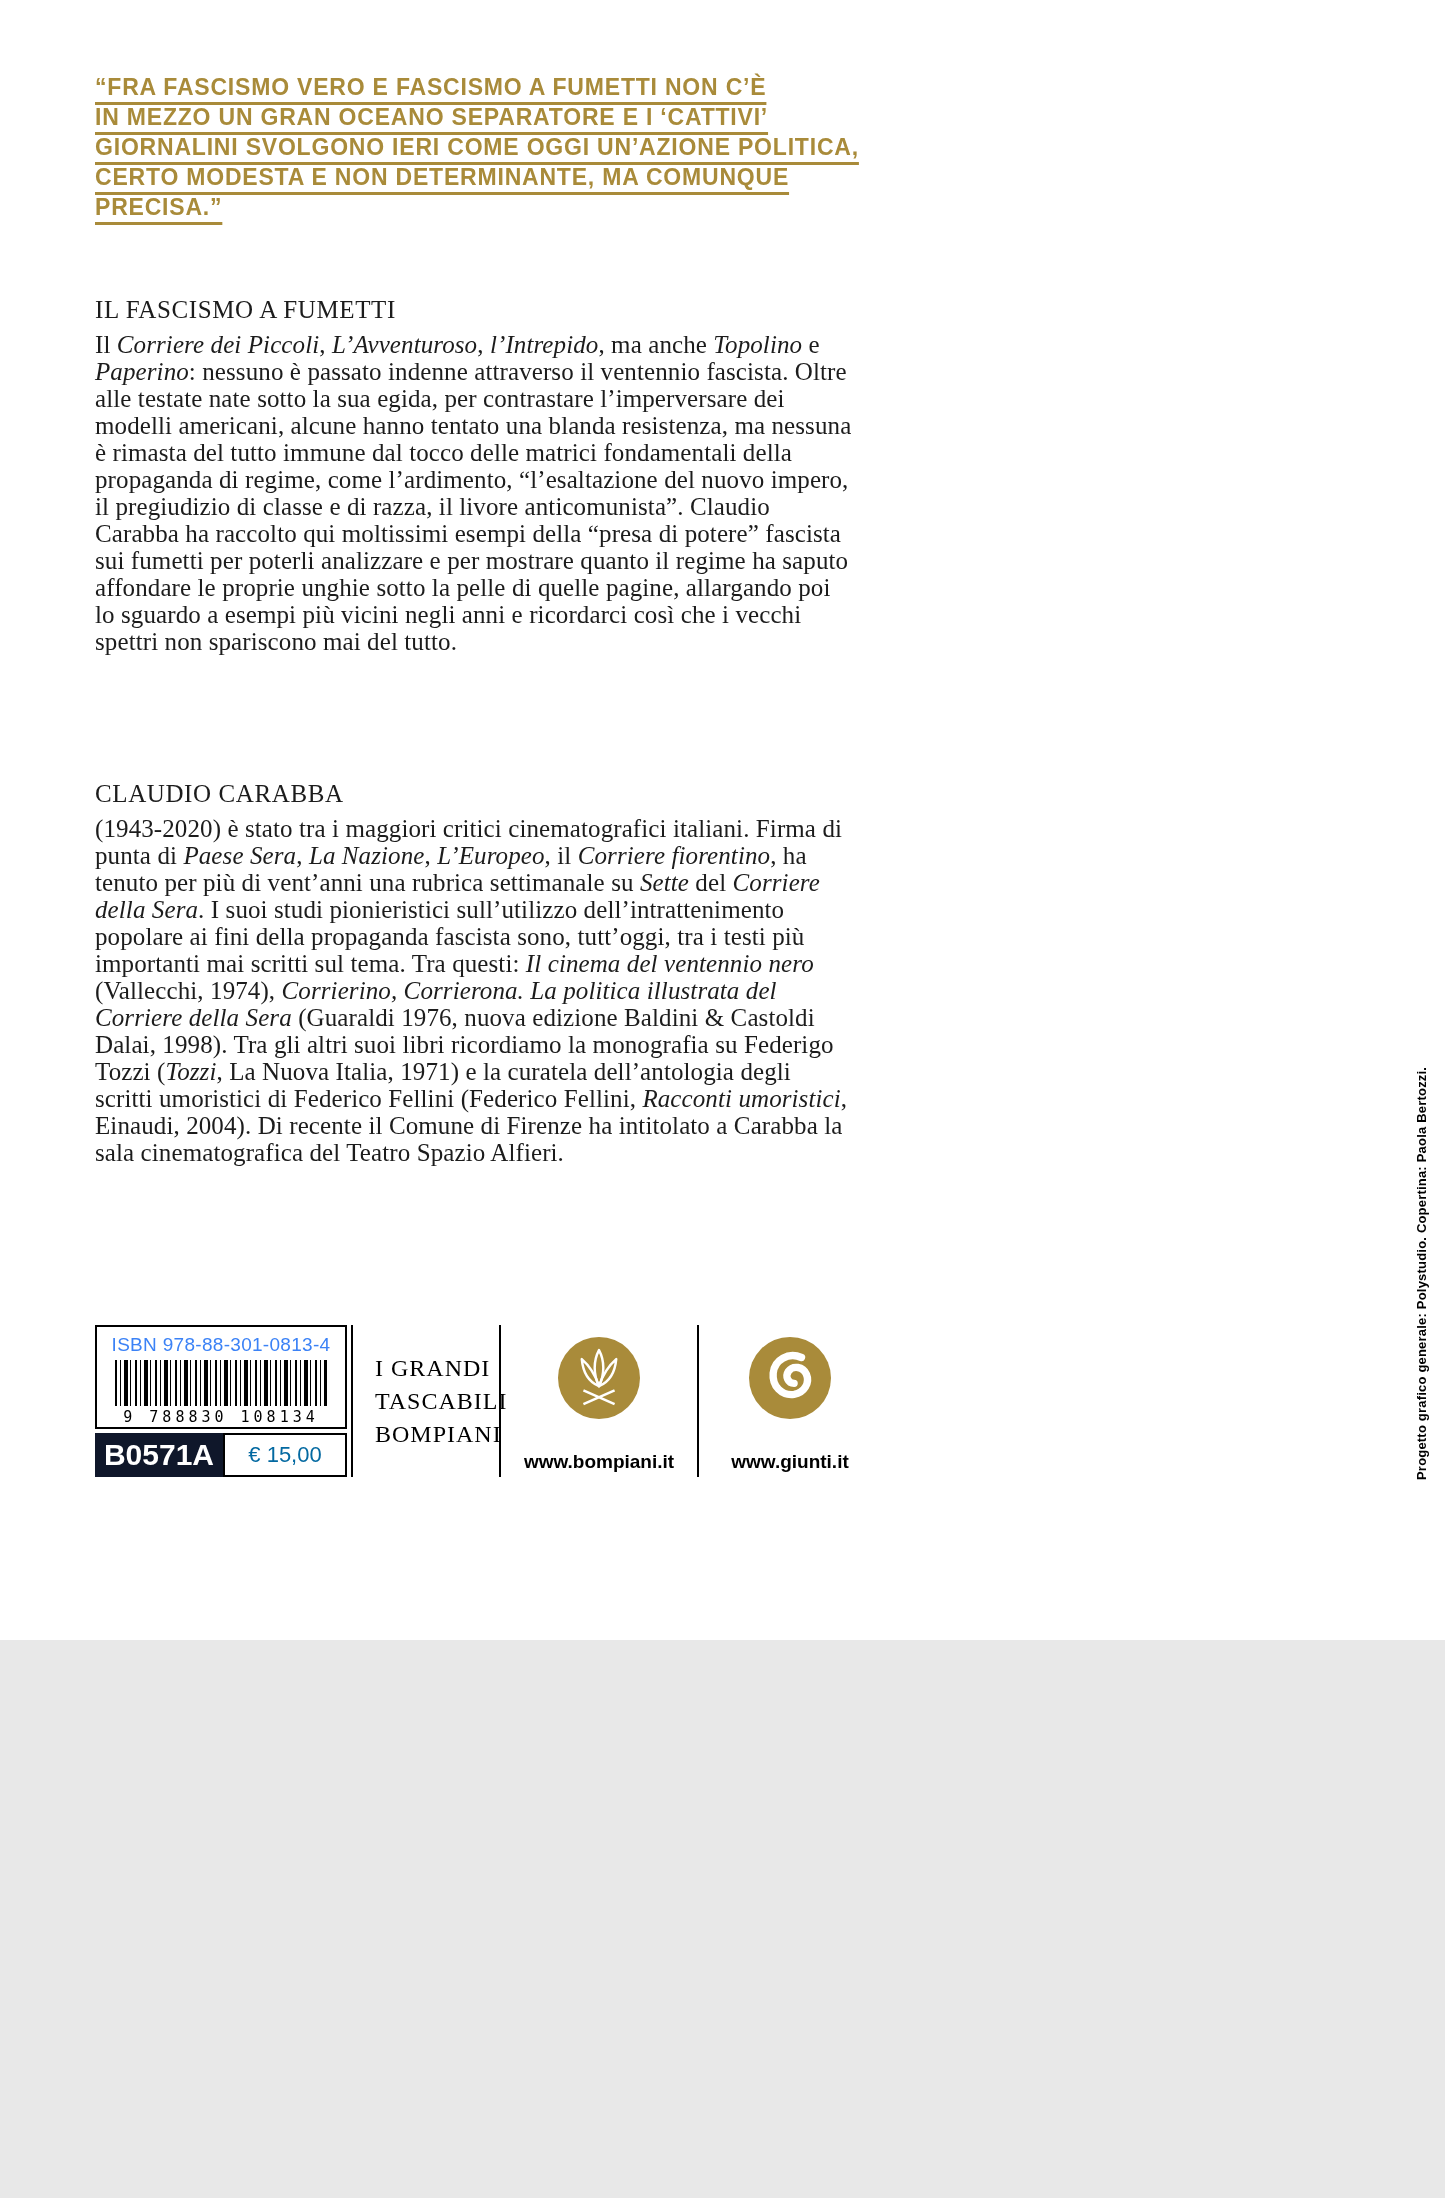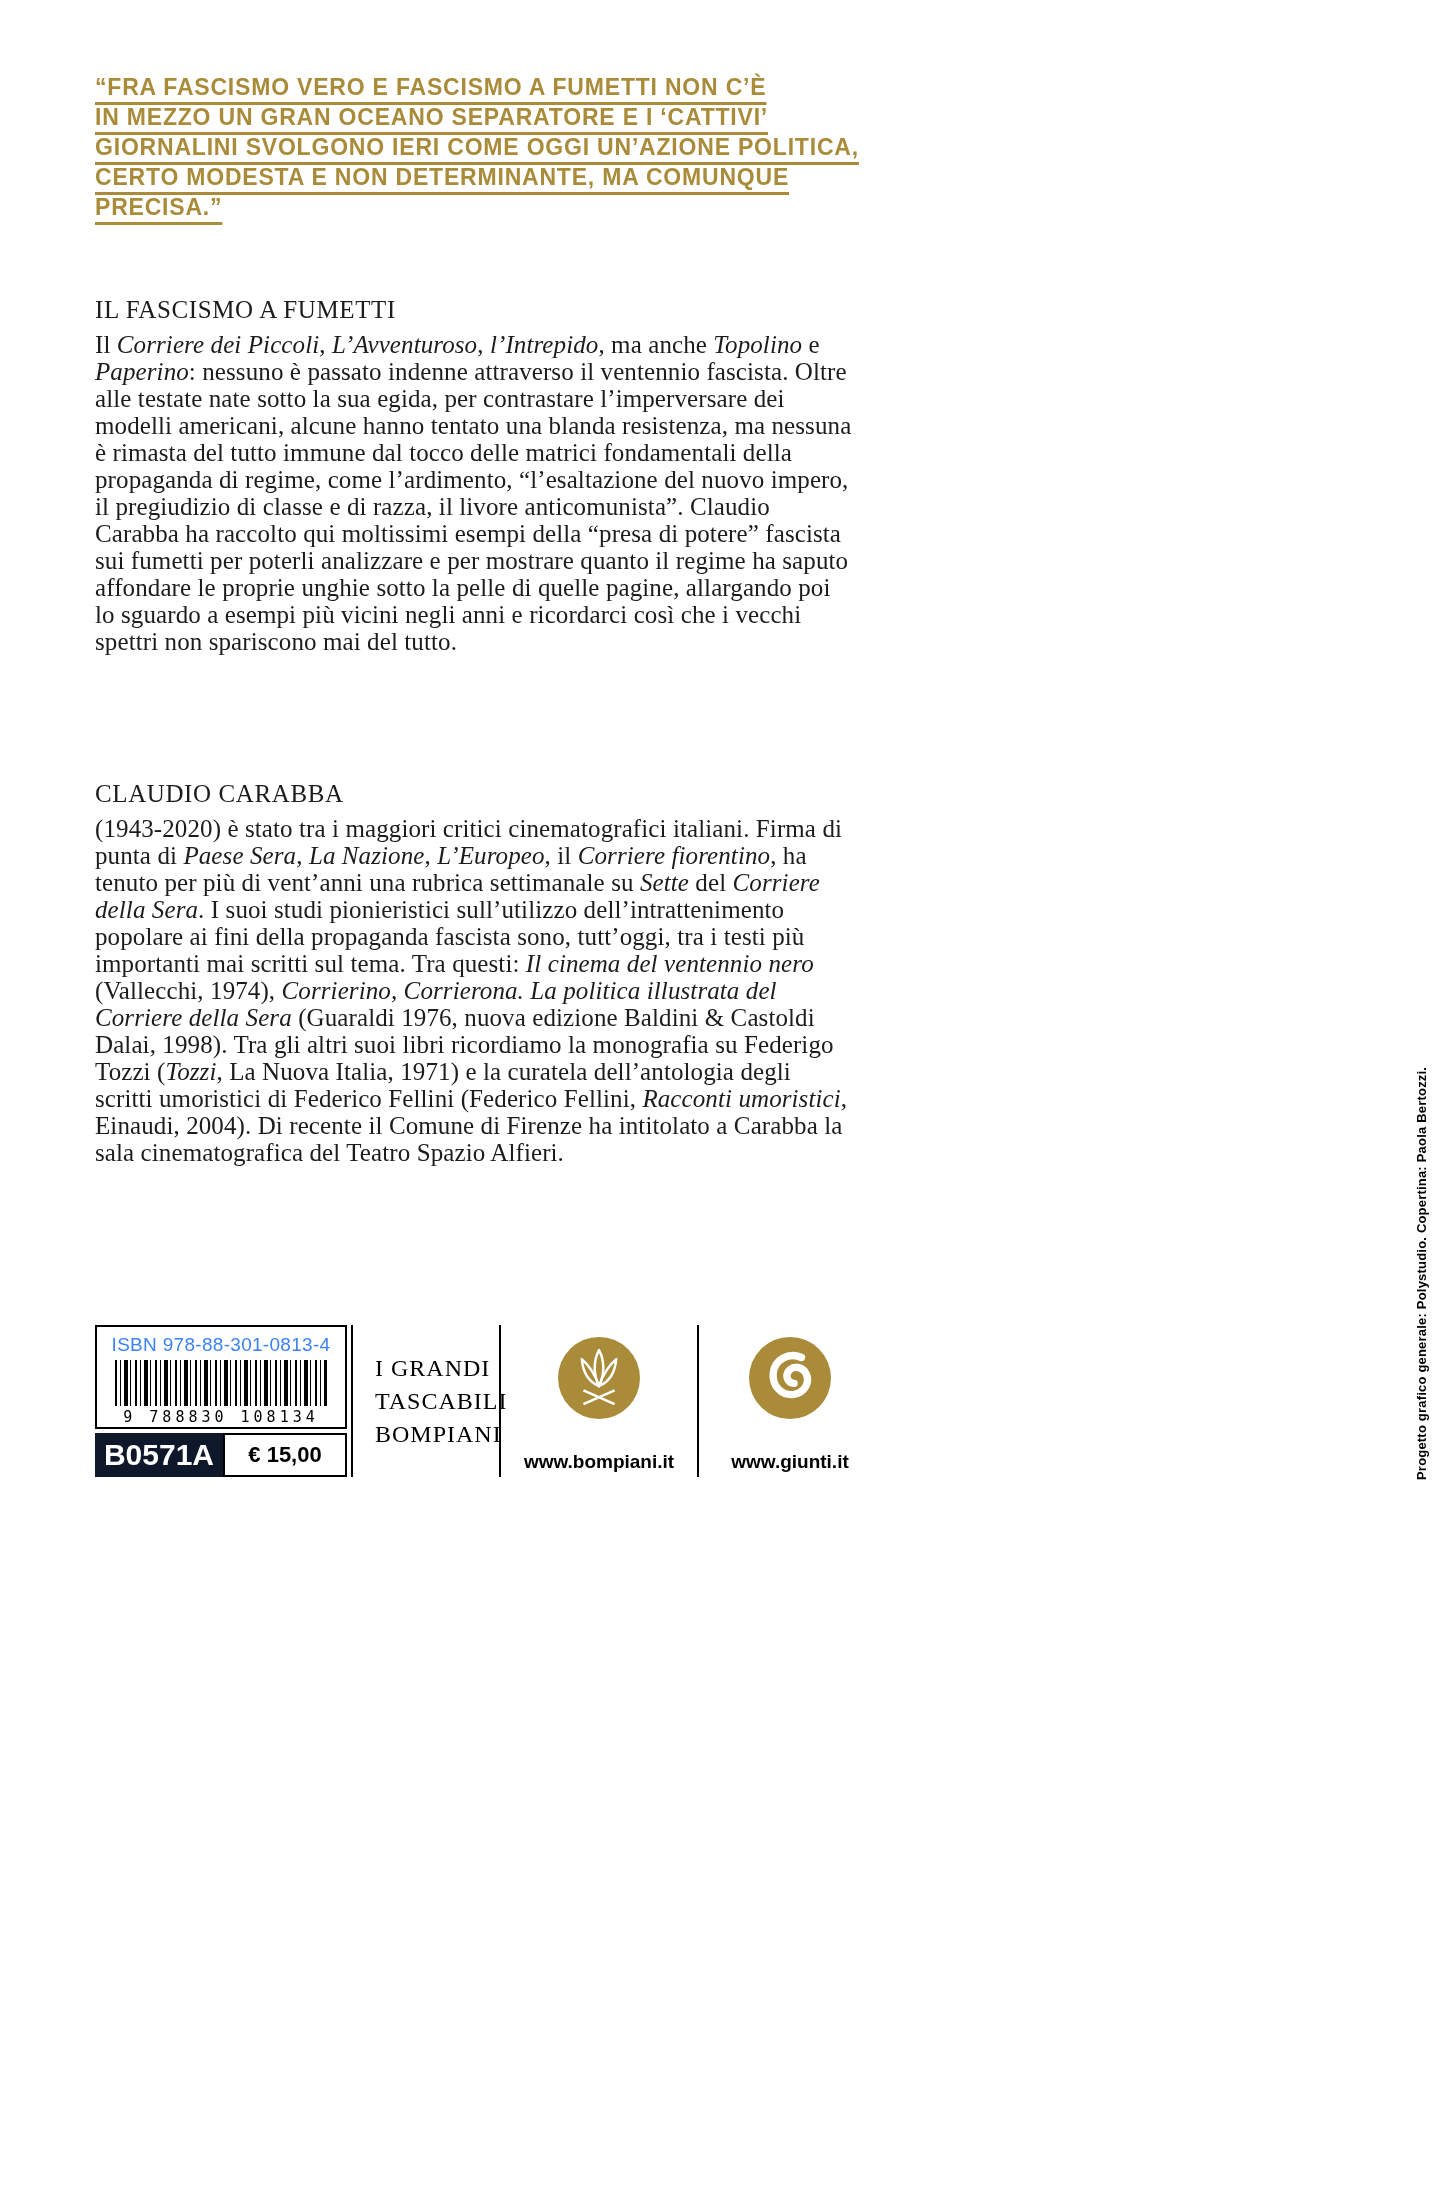--- a/index.html
+++ b/index.html
@@ -1,18 +1,18 @@
 <!DOCTYPE html>
 <html style="--gold: #a98b3a; --ink: #1c1c1c;"><head>
 <meta charset="utf-8">
 <style>
   html,body{margin:0;padding:0;background:#e8e8e8;}
   .page{
     position:relative;
-    width:1445px;height:2198px;
+    width:1445px;height:1640px;
     background:#ffffff;
     font-family:"Liberation Serif", serif;
     color:var(--ink,#1c1c1c);
     overflow:hidden;
     margin:0 auto;
   }
   
   .quote{
     position:absolute;left:95px;top:72px;width:840px;
     font-family:"Liberation Sans", sans-serif;
@@ -72,21 +72,21 @@
     font-size:15px;letter-spacing:4px;margin-top:2px;color:#000;
   }
   .price-row{display:flex;margin-top:4px;height:44px;}
   .code-box{
     width:128px;background:#0f172a;color:#fff;
     font-family:"Liberation Sans", sans-serif;font-weight:bold;font-size:30px;
     display:flex;align-items:center;justify-content:center;
   }
   .price-box{
     box-sizing:border-box;width:124px;border:2px solid #000;
-    font-family:"Liberation Sans", sans-serif;font-weight:bold;font-size:22px;color:#000000;
+    font-family:"Liberation Sans", sans-serif;font-weight:normal;font-size:22px;color:#0369a1;
     display:flex;align-items:center;justify-content:center;
   }
   .series{
     width:146px;box-sizing:border-box;padding-left:22px;
     display:flex;flex-direction:column;justify-content:center;
     font-size:24px;line-height:33px;letter-spacing:1px;color:#000;
   }
   .logo-cell{
     display:flex;flex-direction:column;align-items:center;
     padding-top:12px;

